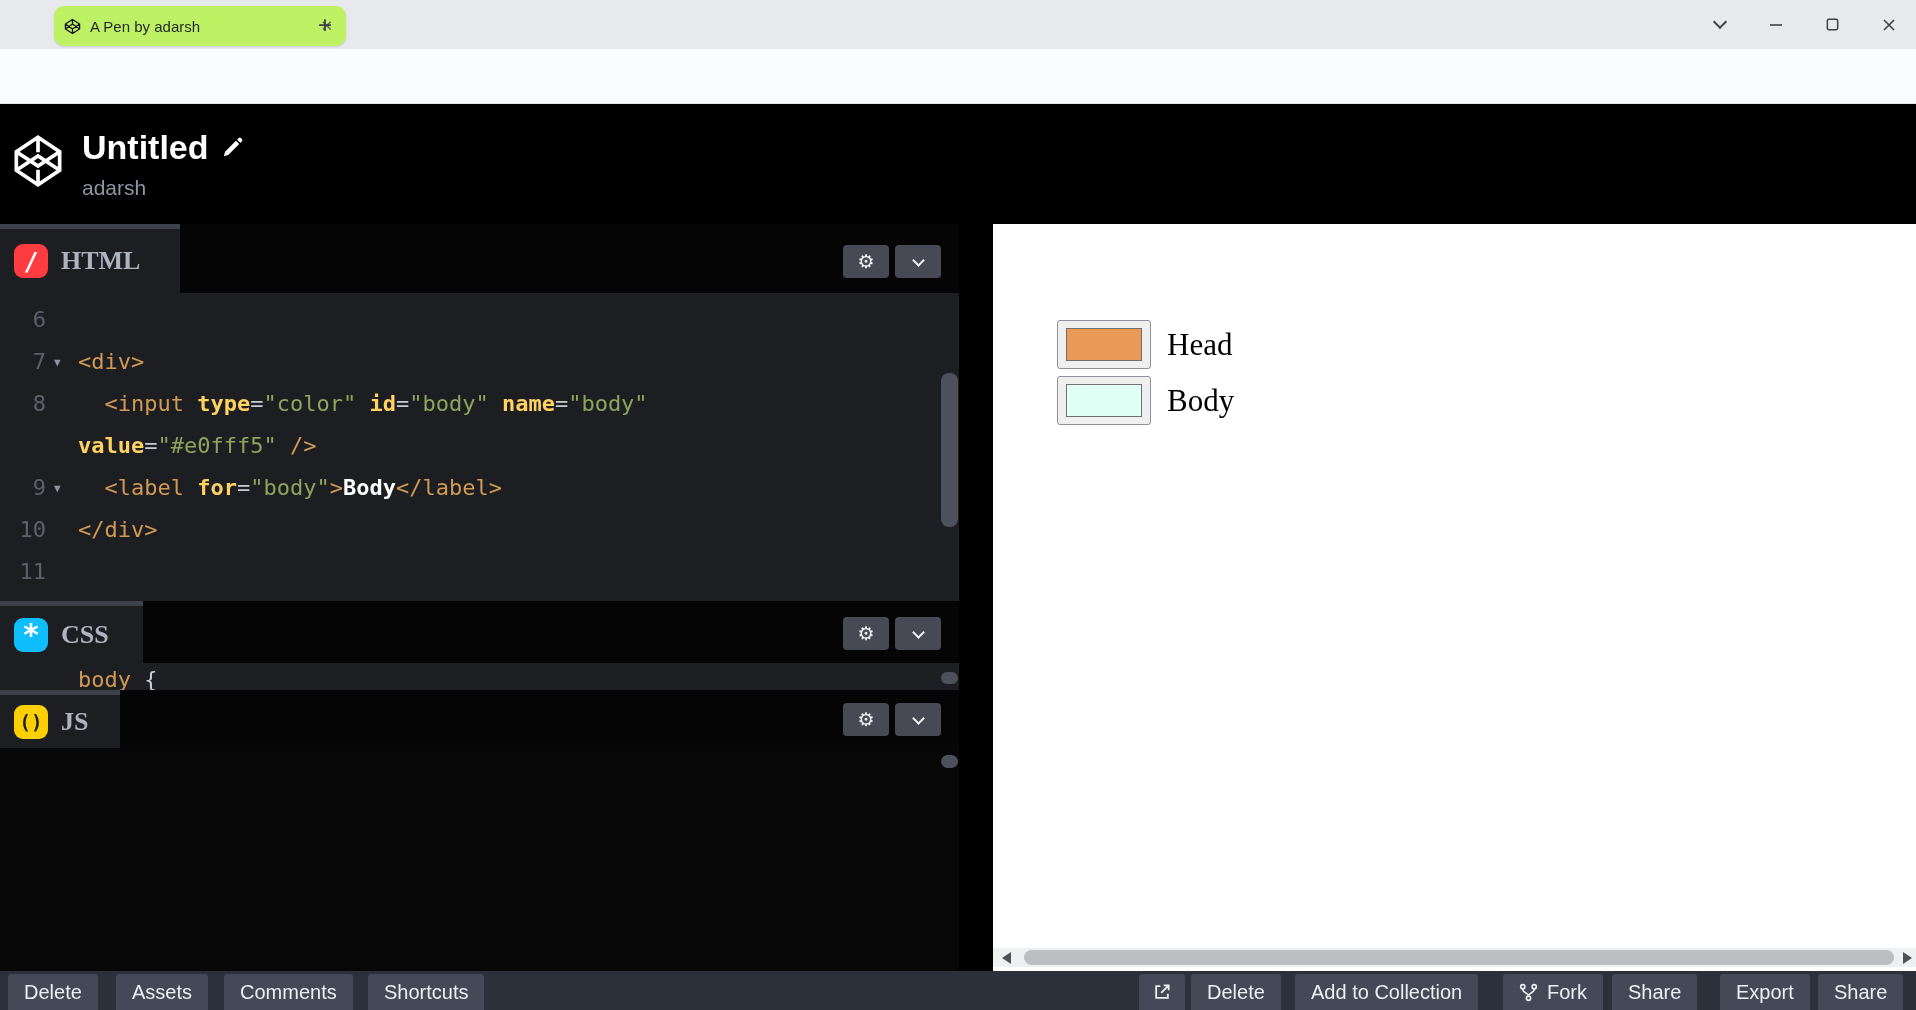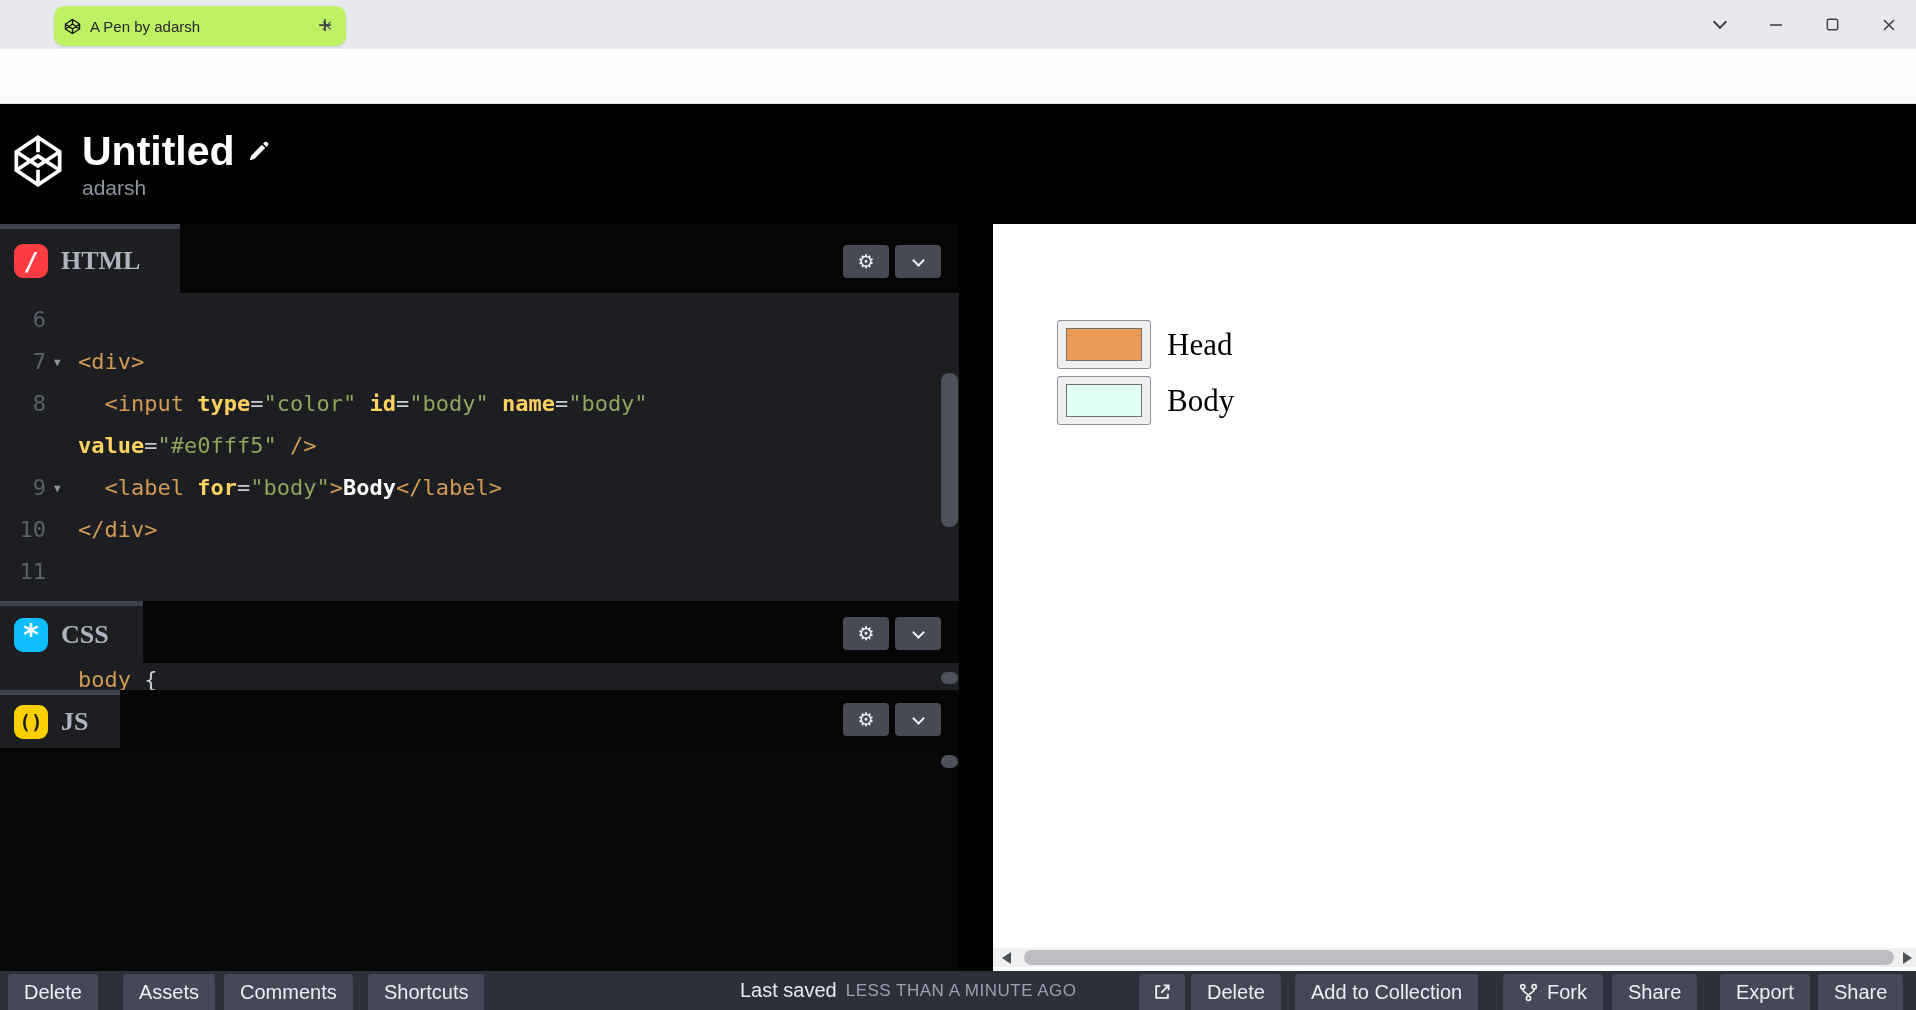--- a/index.html
+++ b/index.html
@@ -34,21 +34,21 @@
          display:flex; align-items:center; justify-content:center; gap:6px; background:#fff; }
   .vpn-dot { width:19px; height:19px; border-radius:50%; background:#3b4252; color:#fff; font-size:13px;
              display:flex; align-items:center; justify-content:center; }
   .vpn-label { font-size:15px; color:#202124; }
   .burger { left:1888px; top:64px; width:22px; height:26px; display:flex; flex-direction:column; justify-content:center; gap:4px; }
   .burger i { display:block; height:2px; background:#5f6368; border-radius:1px; }
 
   
   .cphead { left:0; top:104px; width:1916px; height:120px; background:#000; }
   .cp-logo { left:12px; top:28px; }
-  .cp-title { left:82px; top:24px; font-size:41px; font-weight:bold; color:#fff; display:flex; align-items:center; gap:12px; }
+  .cp-title { left:82px; top:24px; font-size:34px; font-weight:bold; color:#fff; display:flex; align-items:center; gap:12px; }
   .cp-author { left:82px; top:72px; font-size:21px; color:#8e95a3; }
   .hbtn { top:127px; height:70px; background:#444857; border-radius:5px; color:#fff; font-size:24px; font-weight:bold;
           display:flex; align-items:center; justify-content:center; gap:11px; }
   .hbtn.save { border-top:6px solid #ffdd40; }
   .chev { width:12px; height:12px; border-right:3px solid #9ba1ad; border-bottom:3px solid #9ba1ad;
           transform:rotate(45deg); margin-top:-5px; }
   .avatar { left:1822px; top:125px; width:77px; height:74px; border-radius:8px; overflow:hidden;
             background:linear-gradient(115deg,#1f8f96 0%,#2fb39b 38%,#49cba4 62%,#7ee0c4 100%); }
   .avatar .poly1 { position:absolute; left:0; top:0; width:100%; height:100%;
             background:rgba(255,255,255,.18); clip-path:polygon(0 0,55% 0,20% 100%,0 100%); }
@@ -399,28 +399,24 @@
 
     <div class="abs hscroll">
       <span class="harrow l"></span>
       <div class="hthumb"></div>
       <span class="harrow r"></span>
     </div>
   </div>
 
   <div class="abs footer">
     <div class="fbtn" style="left:8px;">Delete</div>
-    <div class="fbtn" style="left:123px;">Assets</div>
+    <div class="fbtn" style="left:116px;">Assets</div>
     <div class="fbtn" style="left:224px;">Comments</div>
     <div class="fbtn" style="left:368px;">Shortcuts</div>
 
-    <div class="lastsaved">
-      <span class="ls1">Last saved</span>
-      <span class="ls2">LESS THAN A MINUTE AGO</span>
-    </div>
 
     <div class="fbtn" style="left:1139px; width:46px; padding:0;">
       <svg class="ic" width="20" height="20" viewBox="0 0 24 24" fill="none" stroke="#eceef2" stroke-width="2.2">
           <path d="M10 5H5v14h14v-5 M14 4h6v6 M20 4l-9 9"></path>
         </svg>
     </div>
     <div class="fbtn" style="left:1191px;">Delete</div>
     <div class="fbtn" style="left:1295px;">Add to Collection</div>
     <div class="fbtn" style="left:1503px;">
       <svg class="ic" width="19" height="19" viewBox="0 0 20 20" fill="none" stroke="#eceef2" stroke-width="1.8">

